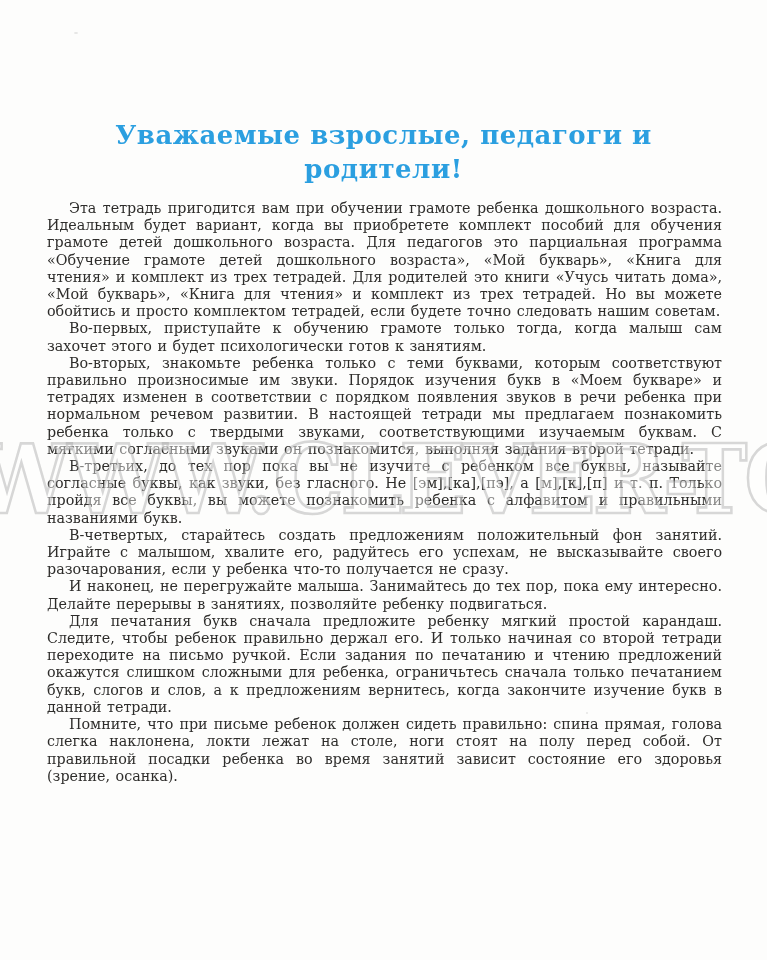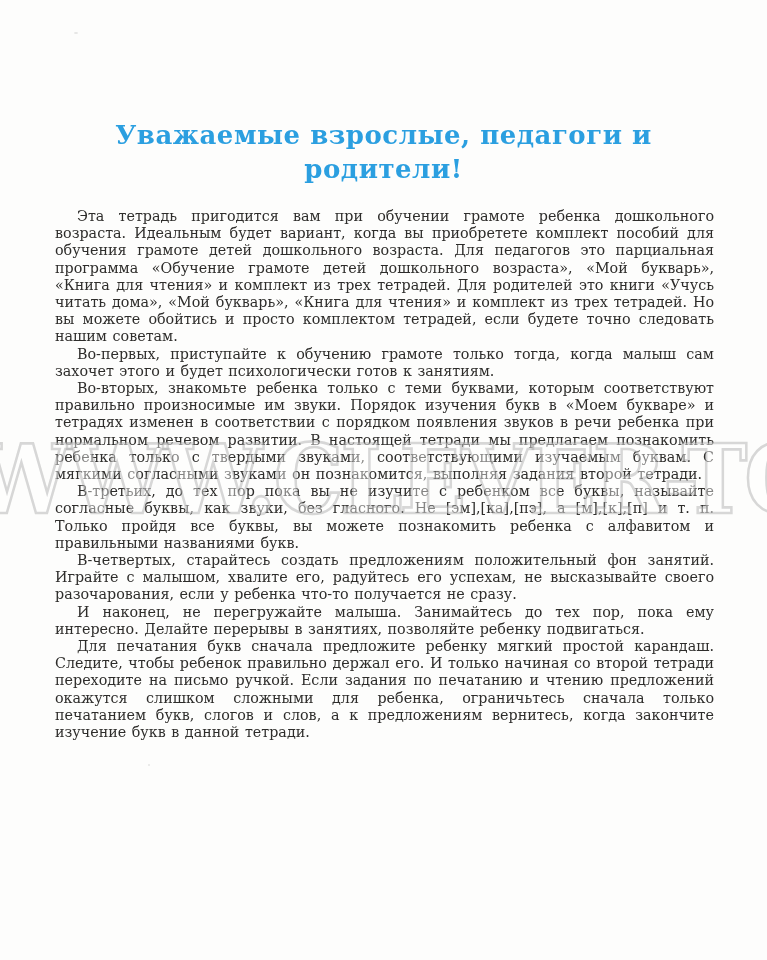--- a/index.html
+++ b/index.html
@@ -25,21 +25,21 @@
     margin: 0;
     padding: 118px 40px 0 40px;
     text-align: center;
     font-family: "DejaVu Serif", serif;
     font-weight: bold;
     font-size: 26px;
     letter-spacing: 0.5px;
     line-height: 34px;
   }
   .body-text {
-    margin: 8px;
+    margin: 0;
     padding: 14px 45px 0 47px;
     text-align: justify;
     color: #2e2d2b;
   }
   .body-text p.para {
     margin: 0;
     font-size: 14.3px;
     line-height: 17.2px;
     text-indent: 22px;
     word-spacing: 1px;
@@ -86,20 +86,21 @@
   <h1 class="page-heading" style="color: rgb(43, 159, 224);">Уважаемые взрослые, педагоги и родители!</h1>
 
   <div class="body-text">
       <p class="para">Эта тетрадь пригодится вам при обучении грамоте ребенка дошкольного возраста. Идеальным будет вариант, когда вы приобретете комплект пособий для обучения грамоте детей дошкольного возраста.  Для педагогов это парциальная программа «Обучение грамоте детей дошкольного возраста», «Мой букварь», «Книга для чтения» и комплект из трех тетрадей. Для родителей это книги «Учусь читать дома», «Мой букварь», «Книга для чтения» и комплект из трех тетрадей. Но вы можете обойтись и просто комплектом тетрадей, если будете точно следовать нашим советам.</p>
       <p class="para">Во-первых, приступайте к обучению грамоте только тогда, когда малыш сам  захочет этого и будет психологически готов к занятиям.</p>
       <p class="para">Во-вторых, знакомьте ребенка только с теми буквами, которым соответствуют правильно произносимые им звуки. Порядок изучения букв в «Моем букваре» и тетрадях изменен в соответствии с порядком появления звуков в речи ребенка при нормальном речевом развитии. В настоящей тетради мы предлагаем познакомить ребенка только с твердыми звуками, соответствующими изучаемым буквам. С мягкими согласными звуками он познакомится, выполняя задания второй тетради.</p>
       <p class="para">В-третьих, до тех пор пока вы не изучите с ребенком все буквы, называйте согласные буквы, как звуки, без гласного. Не [эм],[ка],[пэ], а [м],[к],[п] и т. п. Только пройдя все буквы, вы можете познакомить ребенка с алфавитом и правильными названиями букв.</p>
       <p class="para">В-четвертых, старайтесь создать предложениям положительный фон занятий. Играйте с малышом, хвалите его, радуйтесь его успехам, не высказывайте своего разочарования, если у ребенка что-то получается не сразу.</p>
       <p class="para">И наконец, не перегружайте малыша. Занимайтесь до тех пор, пока ему интересно. Делайте перерывы в занятиях, позволяйте ребенку подвигаться.</p>
       <p class="para">Для печатания букв сначала предложите ребенку мягкий простой карандаш. Следите, чтобы ребенок правильно держал его. И только начиная со второй тетради переходите на письмо ручкой. Если задания по печатанию и чтению предложений окажутся слишком сложными для ребенка, ограничьтесь сначала только печатанием букв, слогов и слов, а к предложениям вернитесь, когда закончите изучение букв в данной тетради.</p>
+      <p class="para">Помните, что при письме ребенок должен сидеть правильно: спина прямая, голова слегка наклонена, локти лежат на столе, ноги стоят на полу перед собой. От правильной посадки ребенка во время занятий зависит состояние его здоровья (зрение, осанка).</p>
     </div>
 
 
   <div class="speck speck1"></div>
   <div class="speck speck2"></div>
   <div class="speck speck3"></div>
 
   <div class="watermark">WWW.CLEVER-TOY.RU</div>
 </div>
 

